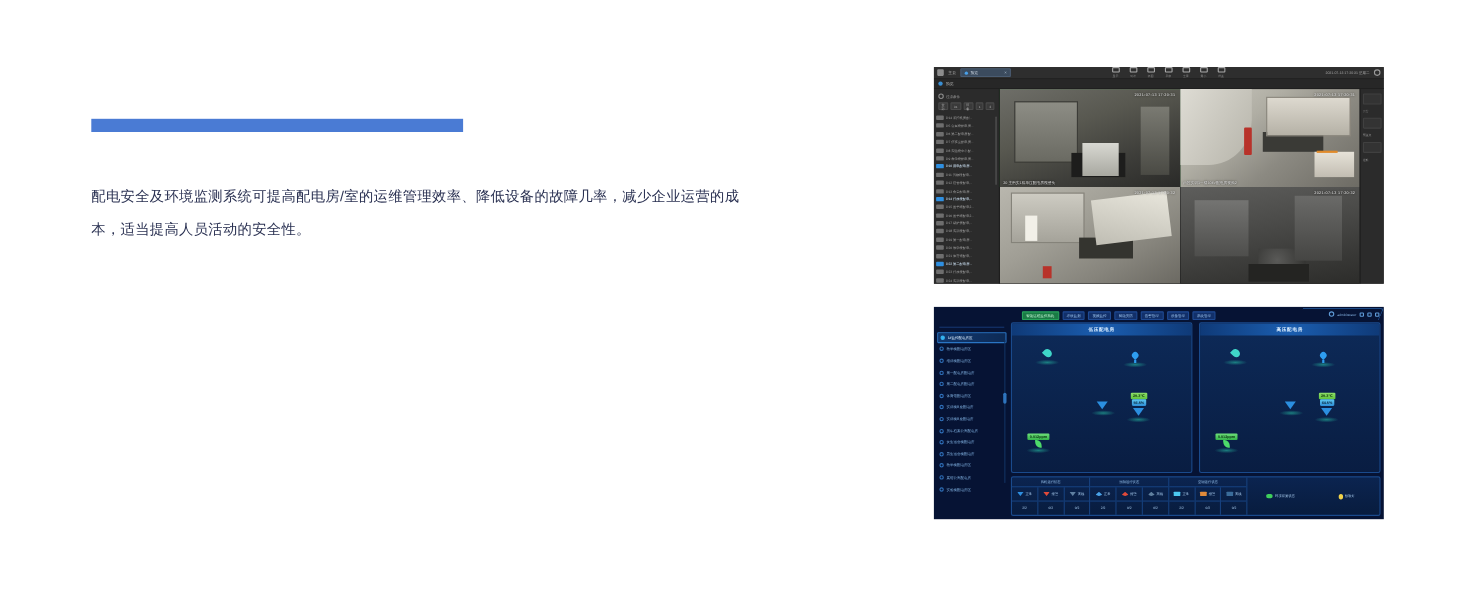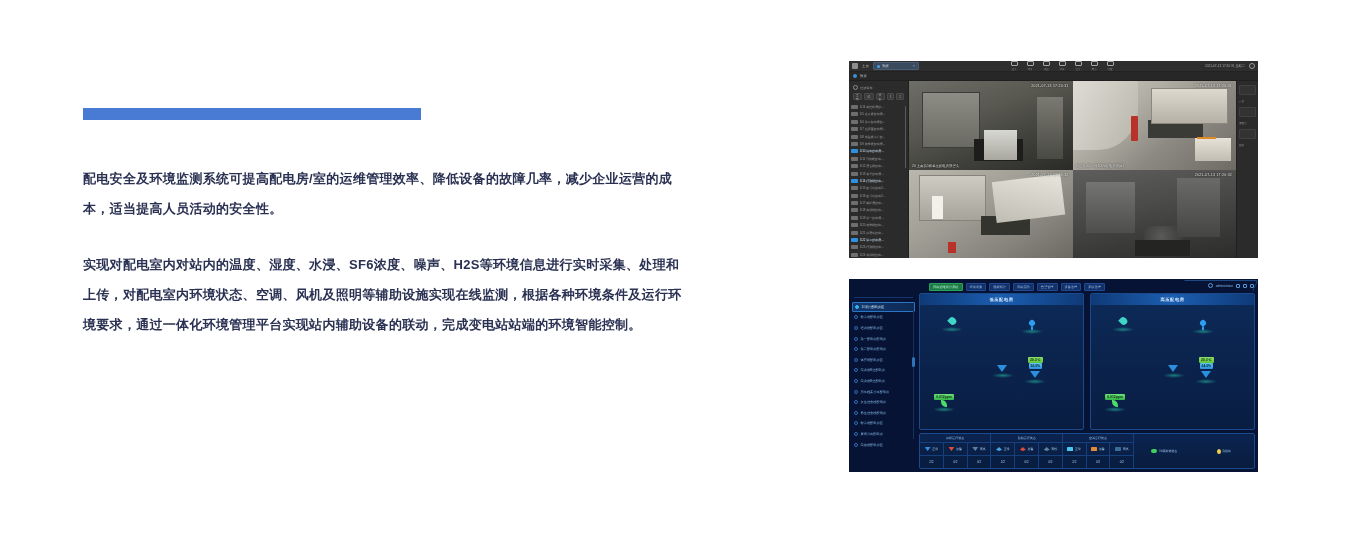--- a/index.html
+++ b/index.html
@@ -16,21 +16,21 @@
   .page-title {
     font-size: 38px; font-weight: 700; color: #1b2340;
     letter-spacing: 1px; line-height: 1.15; white-space: nowrap;
   }
   .accent-bar {
     width: 338px; height: 12px; background: #4a7bd4;
     margin-top: 22px;
   }
   .body-block { margin-top: 44px; }
   .para {
-    font-size: 13px; font-weight: 700; color: #2a3152;
+    font-size: 13px; font-weight: 400; color: #2a3152;
     line-height: 30px; letter-spacing: .3px;
   }
   .para + .para { margin-top: 26px; }
 
   
   .shot { position: absolute; overflow: hidden; }
   .shot-cctv { left: 849px; top: 61px; width: 409px; height: 197px; background: #2b2b2b; }
   .shot-dash { left: 849px; top: 279px; width: 409px; height: 193px; background: #061334; }
 
   
@@ -253,21 +253,20 @@
 </style>
 </head>
 <body>
 
 <div class="page">
 
   <div class="left-col">
     <div class="accent-bar"></div>
     <div class="body-block">
       <p class="para">配电安全及环境监测系统可提高配电房/室的运维管理效率、降低设备的故障几率，减少企业运营的成本，适当提高人员活动的安全性。</p>
-      <p class="para">实现对配电室内对站内的温度、湿度、水浸、SF6浓度、噪声、H2S等环境信息进行实时采集、处理和上传，对配电室内环境状态、空调、风机及照明等辅助设施实现在线监测，根据各种环境条件及运行环境要求，通过一体化环境管理平台实现站内辅助设备的联动，完成变电站站端的环境智能控制。</p>
     </div>
   </div>
 
   <div class="shot shot-cctv">
     <div class="cc-topbar">
       <div class="cc-ico"></div>
       <span class="cc-topbar-label">主页</span>
       <div class="cc-tab">
         <span class="dot"></span>
         <span>预览</span>

